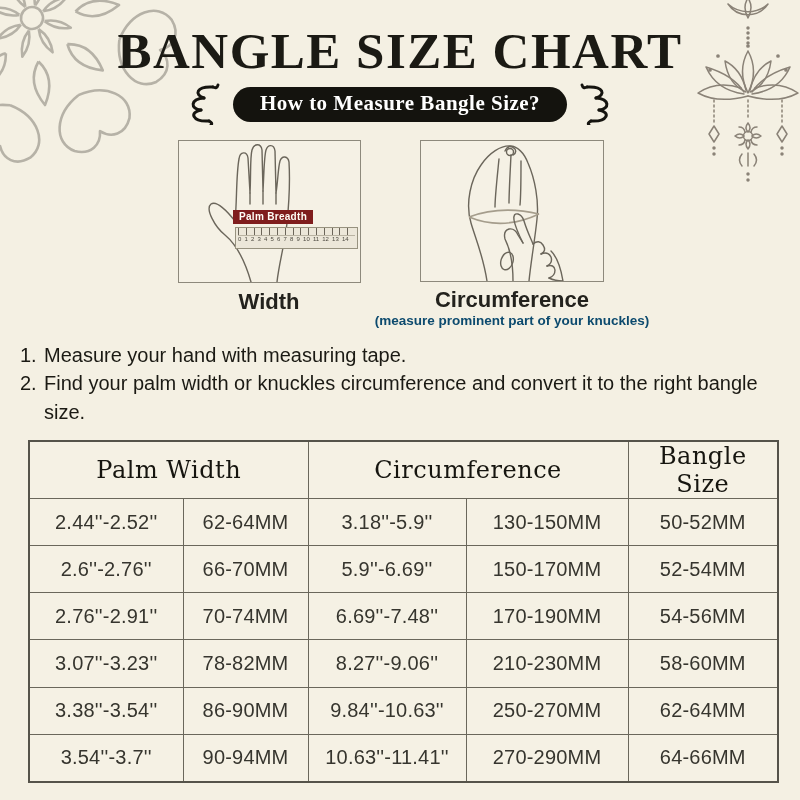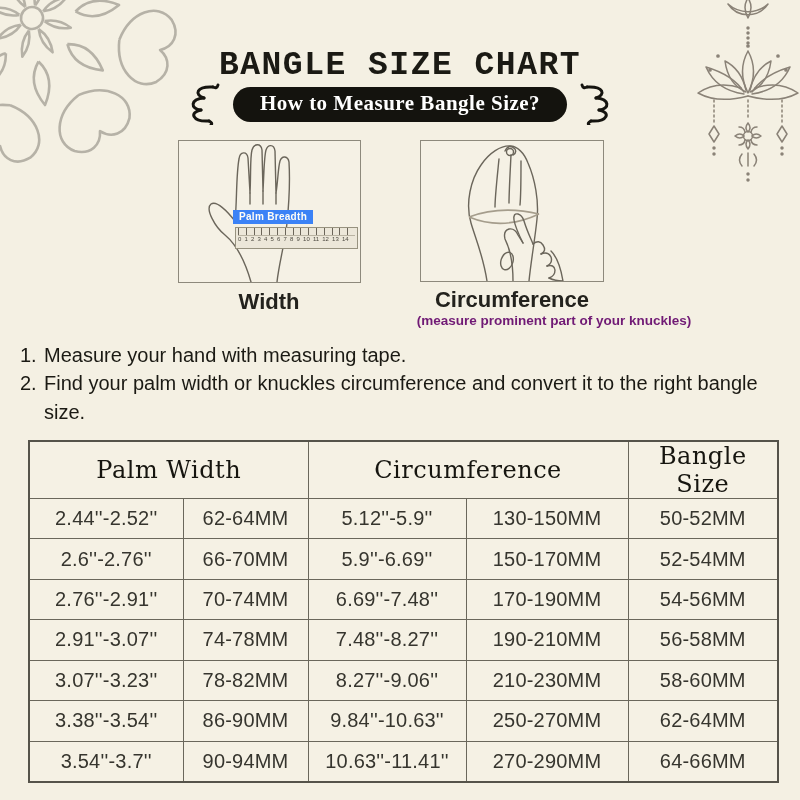--- a/index.html
+++ b/index.html
@@ -6,22 +6,22 @@
   body{
     width:800px;height:800px;position:relative;overflow:hidden;
     background:#f4f0e3;
     font-family:"Liberation Sans", sans-serif;
     color:#1b1a14;
   }
   .abs{position:absolute;}
   
   .page-title{
     position:absolute;top:22px;left:0;right:0;text-align:center;
-    font-family:Liberation Mono, monospace;font-weight:bold;
-    font-size:33px;letter-spacing:1.5px;color:#1b1a14;white-space:nowrap;margin-top:25px;
+    font-family:Liberation Serif, serif;font-weight:bold;
+    font-size:51px;letter-spacing:1.5px;color:#1b1a14;white-space:nowrap;
   }
   .banner-row{
     position:absolute;top:84px;left:0;right:0;height:40px;
     display:flex;justify-content:center;align-items:center;gap:13px;
   }
   .banner-pill{
     background:#14130e;color:#ffffff;border-radius:18px;
     padding:4px 27px 6px 27px;
     font-family:"Liberation Serif", serif;font-weight:bold;
     font-size:21px;letter-spacing:0.5px;white-space:nowrap;
@@ -43,32 +43,32 @@
     height:7px;margin:0 2px;
     background:repeating-linear-gradient(90deg,#6b6559 0 1px,transparent 1px 7.8px);
     border-bottom:1px solid #b9b3a2;
   }
   .ruler .nums{
     font-size:6px;word-spacing:1.5px;letter-spacing:0;
     color:#4d4a41;padding-left:2px;white-space:nowrap;display:block;
   }
   .ruler-label{
     position:absolute;left:54px;top:69px;
-    background:#3b82f6;color:#fffdf6;font-size:10px;font-weight:bold;
+    background:#7f1d1d;color:#fffdf6;font-size:10px;font-weight:bold;
     padding:1px 6px 2px 6px;letter-spacing:0.3px;
   }
   .fig-caption{
     position:absolute;font-weight:bold;font-size:22px;color:#23221d;
     text-align:center;white-space:nowrap;transform:translateX(-50%);
   }
   #cap-width{left:269px;top:289px;}
   #cap-circ{left:512px;top:287px;}
   #cap-circ-sub{
     position:absolute;left:512px;top:313px;transform:translateX(-50%);
-    font-size:13.5px;font-weight:bold;color:#701a75;white-space:nowrap;margin-left:42px;
+    font-size:13.5px;font-weight:bold;color:#0c4a6e;white-space:nowrap;
   }
   
   .instructions{position:absolute;left:20px;top:341px;width:748px;}
   .instr-item{display:flex;font-size:20px;line-height:1.42;color:#1b1a14;font-weight:500;}
   .instr-item .num{flex:0 0 24px;}
   .instr-item .txt{flex:1;}
   
   table.size-table{
     position:absolute;left:28px;top:440px;width:749px;height:343px;
     border-collapse:collapse;table-layout:fixed;
@@ -265,46 +265,39 @@
     <tr>
       <th colspan="2">Palm Width</th>
       <th colspan="2">Circumference</th>
       <th>Bangle Size</th>
     </tr>
   </thead>
   <tbody>
     <tr>
       <td>2.44''-2.52''</td>
         <td>62-64MM</td>
-        <td>5.12''-5.9''</td>
+        <td>3.18''-5.9''</td>
         <td>130-150MM</td>
         <td>50-52MM</td>
     </tr>
     <tr>
       <td>2.6''-2.76''</td>
         <td>66-70MM</td>
         <td>5.9''-6.69''</td>
         <td>150-170MM</td>
         <td>52-54MM</td>
     </tr>
     <tr>
       <td>2.76''-2.91''</td>
         <td>70-74MM</td>
         <td>6.69''-7.48''</td>
         <td>170-190MM</td>
         <td>54-56MM</td>
     </tr>
     <tr>
-      <td>2.91''-3.07''</td>
-        <td>74-78MM</td>
-        <td>7.48''-8.27''</td>
-        <td>190-210MM</td>
-        <td>56-58MM</td>
-    </tr>
-    <tr>
       <td>3.07''-3.23''</td>
         <td>78-82MM</td>
         <td>8.27''-9.06''</td>
         <td>210-230MM</td>
         <td>58-60MM</td>
     </tr>
     <tr>
       <td>3.38''-3.54''</td>
         <td>86-90MM</td>
         <td>9.84''-10.63''</td>

